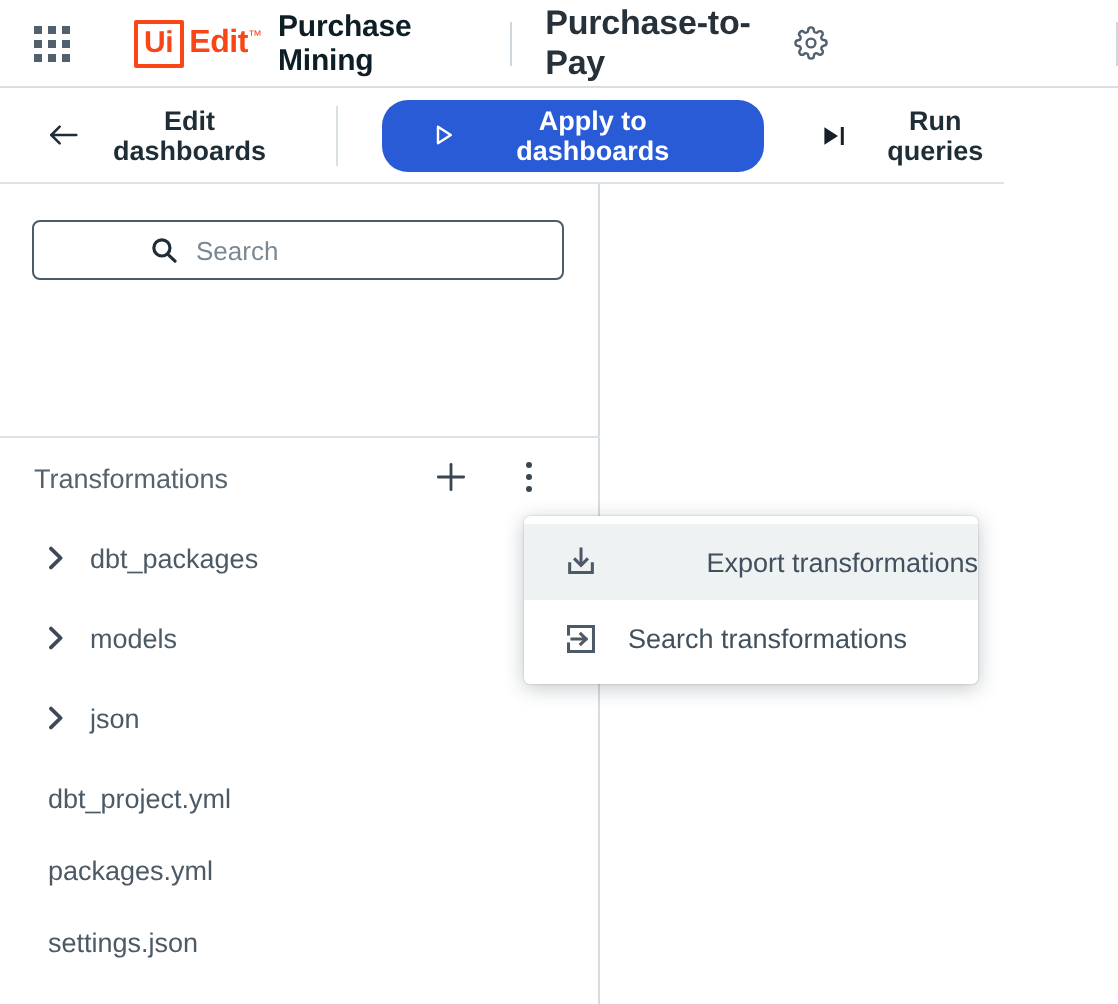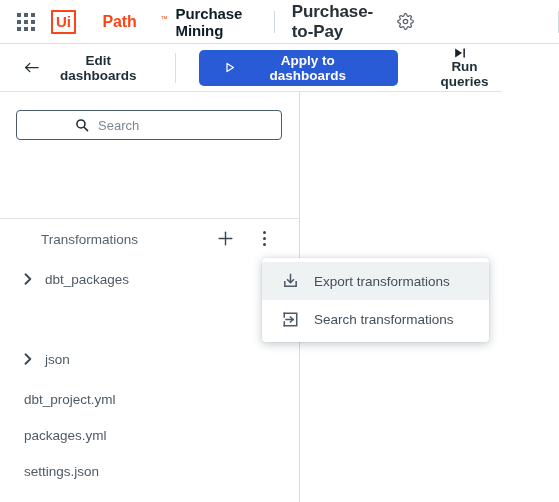--- a/index.html
+++ b/index.html
@@ -21,21 +21,21 @@
     display: flex; align-items: center;
   }
   .apps-grid {
     width: 18px; height: 18px; margin-left: 17px;
     display: grid; grid-template-columns: repeat(3, 4px);
     grid-template-rows: repeat(3, 4px); gap: 3px;
     cursor: pointer;
   }
   .apps-grid span { display: block; width: 4px; height: 4px; background: #52606d; }
 
-  .logo-wrap { display: flex; align-items: baseline; margin-left: 16px; gap: 24px; }
+  .logo-wrap { display: flex; align-items: baseline; margin-left: 32px; }
   .logo-ui {
     display: inline-flex; align-items: center; justify-content: center;
     border: 2px solid #fa4616; color: #fa4616;
     font-weight: 700; font-size: 15px; line-height: 1;
     padding: 2px 3px 3px 3px; border-radius: 1px;
     letter-spacing: -0.2px;
   }
   .logo-path {
     color: #fa4616; font-weight: 700; font-size: 16px; margin-left: 3px;
     letter-spacing: -0.2px;
@@ -65,26 +65,26 @@
   }
   .tb-btn {
     display: flex; align-items: center; cursor: pointer; background: none;
     border: none; font-family: inherit;
   }
   .edit-dash { margin-left: 24px; color: #1f2d36; font-size: 13.5px; font-weight: 700; }
   .edit-dash .ic { font-size: 15px; margin-right: 9px; color: #1f2d36; font-weight: 400; display:flex; }
   .tb-sep { width: 1px; height: 30px; background: #d9e0e4; margin-left: 26px; }
   .apply-btn {
     margin-left: 23px; background: #2a5bd7; color: #ffffff;
-    height: 36px; border-radius: 5px; padding: 0 26px;
+    height: 36px; border-radius: 13px; padding: 0 26px;
     display: flex; align-items: center; font-size: 13.5px; font-weight: 700;
     border: none; cursor: pointer; font-family: inherit;
   }
   .apply-btn .ic { margin-right: 9px; display: flex; align-items: center; }
-  .run-q { margin-left: 29px; color: #1f2d36; font-size: 13.5px; font-weight: 700; flex-direction: column; }
+  .run-q { margin-left: 29px; color: #1f2d36; font-size: 13.5px; font-weight: 700; }
   .run-q .ic { margin-right: 9px; display: flex; align-items: center; color:#16202a; }
 
   
   .sidebar {
     position: absolute; left: 0; top: 92px; width: 300px; height: 410px;
     background: #ffffff; border-right: 1px solid #d5dde2;
   }
   .search-box {
     position: absolute; left: 16px; top: 18px; width: 266px; height: 30px;
     border: 1px solid #4a5c68; border-radius: 4px;
@@ -106,21 +106,21 @@
     width: 13px; margin-left: 21px; display: flex; align-items: center;
     justify-content: center; color: #3d4a55; font-weight: 700; font-size: 13px;
   }
   .tree-label { margin-left: 11px; font-size: 13.5px; color: #4c5a66; }
   .file-label { margin-left: 24px; font-size: 13.5px; color: #4c5a66; }
 
   .hline { position: absolute; left: 0; top: 126px; width: 300px; height: 1px; background: #dde3e7; }
 
   .sect-head {
     position: absolute; left: 0; top: 130px; width: 300px; height: 34px;
-    display: flex; align-items: center; padding-left: 24px;
+    display: flex; align-items: center;
   }
   .sect-title { margin-left: 17px; font-size: 13.5px; color: #55636f; }
   .plus-btn {
     position: absolute; left: 213px; top: 4px; width: 24px; height: 24px;
     display: flex; align-items: center; justify-content: center;
     color: #3a4750; font-size: 21px; font-weight: 300; cursor: pointer; line-height: 1;
   }
   .kebab-btn {
     position: absolute; left: 253px; top: 4px; width: 22px; height: 24px;
     display: flex; flex-direction: column; align-items: center;
@@ -132,21 +132,21 @@
   .ctx-menu {
     position: absolute; left: 262px; top: 258px; width: 227px;
     background: #ffffff; border-radius: 3px;
     box-shadow: 0 2px 10px rgba(25,40,55,0.26), 0 0 1px rgba(25,40,55,0.28);
     padding: 4px 0 4px 0; z-index: 40;
   }
   .ctx-item {
     height: 38px; display: flex; align-items: center; cursor: pointer;
     font-size: 13.5px; color: #41505c;
   }
-  .ctx-item.hovered { background: #eff2f3; }
+  .ctx-item.hovered { background: #eff2f3; justify-content: space-between; }
   .ctx-ico { width: 18px; margin-left: 19px; display: flex; align-items: center; justify-content: center; color: #4b5a66; }
   .ctx-label { margin-left: 15px; }
 
   
   .content-pane {
     position: absolute; left: 301px; top: 92px; width: 258px; height: 410px; background: #fff;
   }
 </style>
 </head>
 <body>
@@ -162,21 +162,21 @@
       <span></span>
         <span></span>
         <span></span>
       <span></span>
         <span></span>
         <span></span>
     </div>
 
     <div class="logo-wrap">
       <span class="logo-ui">Ui</span>
-      <span class="logo-path">Path</span>
+      <span class="logo-path">Edit</span>
       <span class="logo-tm">™</span>
     </div>
 
     <div class="product-name">Purchase Mining</div>
 
     <div class="vsep sep-1"></div>
 
     <div class="project-name">Purchase-to-Pay</div>
 
     <div class="gear-btn">
@@ -255,20 +255,28 @@
 
     <div class="tree-row" style="top:173px">
       <span class="chev">
         <svg width="8" height="12" viewBox="0 0 8 12" fill="none" stroke="currentColor" stroke-width="1.9" stroke-linecap="round" stroke-linejoin="round">
             <path d="M1.5 1.3 6.3 6 1.5 10.7"></path>
           </svg>
       </span>
       <span class="tree-label">dbt_packages</span>
     </div>
 
+    <div class="tree-row" style="top:213px">
+      <span class="chev">
+        <svg width="8" height="12" viewBox="0 0 8 12" fill="none" stroke="currentColor" stroke-width="1.9" stroke-linecap="round" stroke-linejoin="round">
+            <path d="M1.5 1.3 6.3 6 1.5 10.7"></path>
+          </svg>
+      </span>
+      <span class="tree-label">models</span>
+    </div>
 
     <div class="tree-row" style="top:253px">
       <span class="chev">
         <svg width="8" height="12" viewBox="0 0 8 12" fill="none" stroke="currentColor" stroke-width="1.9" stroke-linecap="round" stroke-linejoin="round">
             <path d="M1.5 1.3 6.3 6 1.5 10.7"></path>
           </svg>
       </span>
       <span class="tree-label">json</span>
     </div>
 

